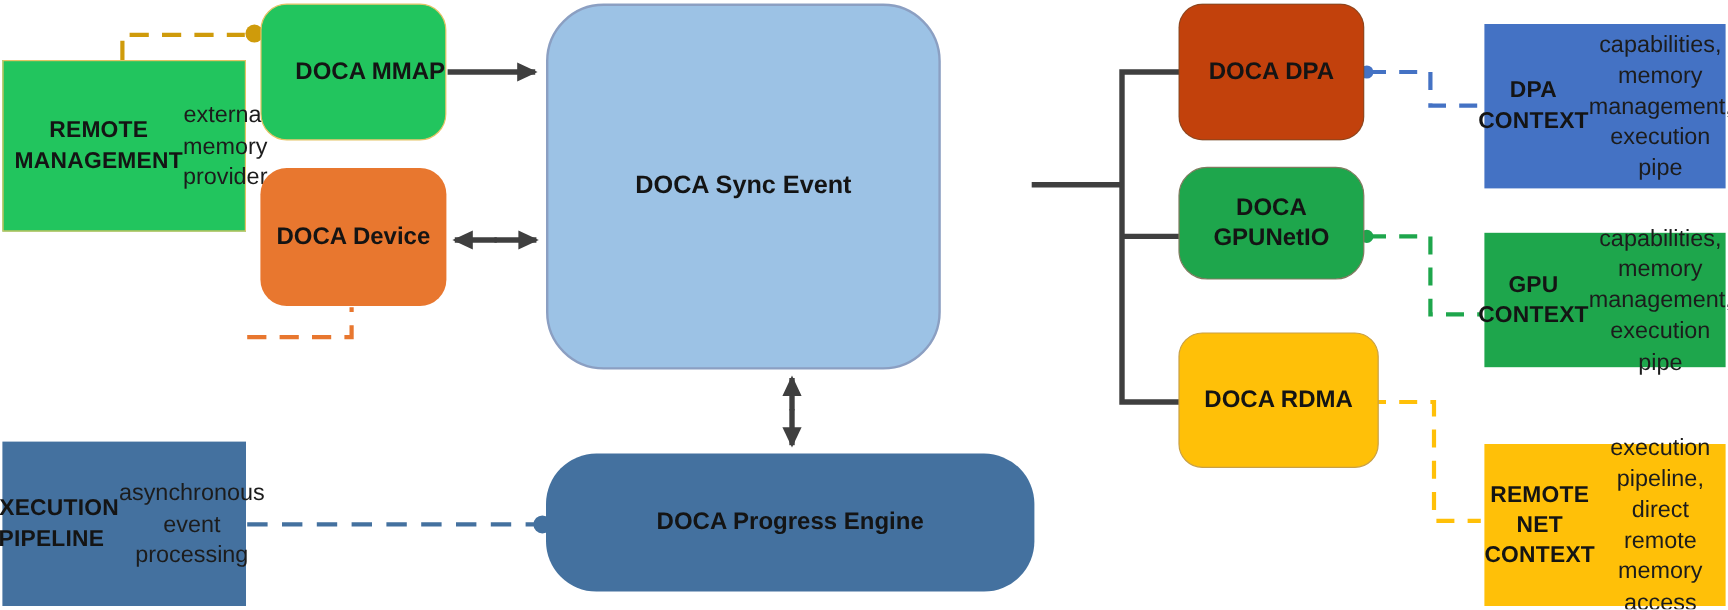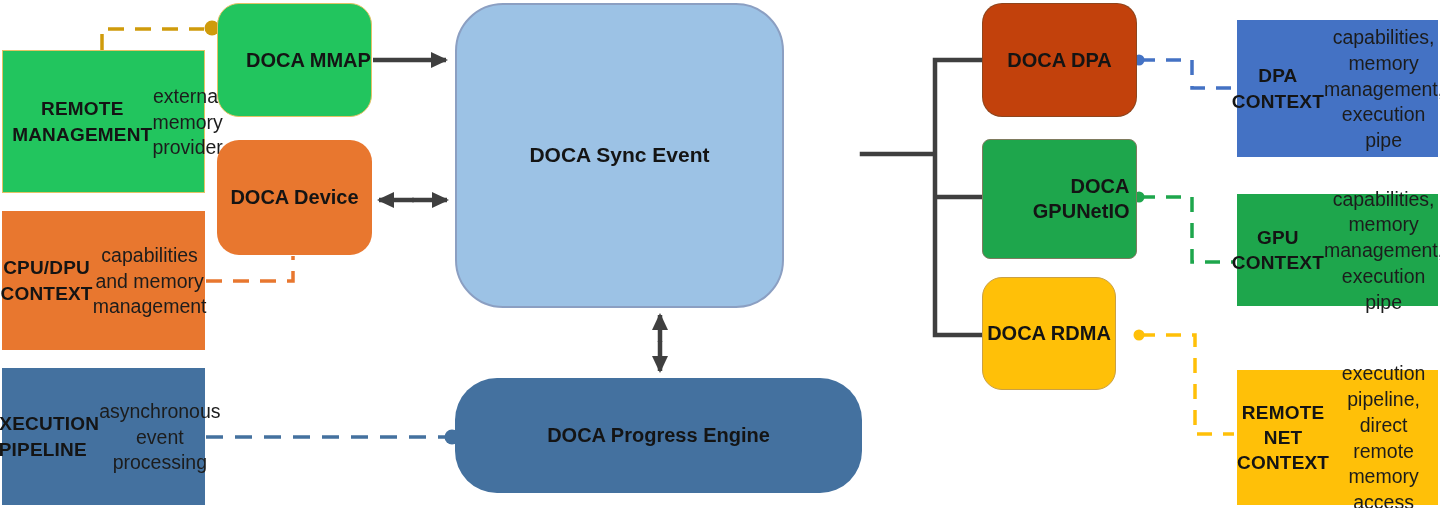--- a/index.html
+++ b/index.html
@@ -24,22 +24,22 @@
   .c-goldcard{background:#FFC008;border:none;}
   
   #memory-management{left:2px;top:50px;width:203px;height:143px;}
   #cpu-dpu-context{left:2px;top:211px;width:203px;height:139px;}
   #execution-pipeline{left:2px;top:368px;width:203px;height:137px;}
   #doca-mmap{left:217px;top:3px;width:155px;height:114px;border-radius:22px;}
   #doca-device{left:217px;top:140px;width:155px;height:115px;border-radius:22px;}
   #sync-event{left:455px;top:3px;width:329px;height:305px;border-radius:48px;font-size:21px;}
   #progress-engine{left:455px;top:378px;width:407px;height:115px;border-radius:42px;}
   #doca-dpa{left:982px;top:3px;width:155px;height:114px;border-radius:20px;}
-  #doca-gpunetio{left:982px;top:139px;width:155px;height:120px;border-radius:8px;text-align:right;}
-  #doca-rdma{left:982px;top:277px;width:134px;height:113px;border-radius:20px;}
+  #doca-gpunetio{left:982px;top:139px;width:155px;height:94px;border-radius:24px;}
+  #doca-rdma{left:982px;top:277px;width:167px;height:113px;border-radius:20px;}
   #dpa-context{left:1237px;top:20px;width:201px;height:137px;}
   #gpu-context{left:1237px;top:194px;width:201px;height:112px;}
   #remote-net-context{left:1237px;top:370px;width:201px;height:135px;}
 </style>
 </head>
 <body>
 
 <div id="stage">
 
   <svg id="wires" width="1440" height="508" viewBox="0 0 1440 508">
@@ -75,24 +75,20 @@
 
     <path d="M1140,335 H1195 V434 H1234" fill="none" stroke="#FFC008" stroke-width="3.5" stroke-dasharray="15 11"></path>
     <circle cx="1139" cy="335" r="5.5" fill="#FFC008"></circle>
   </svg>
 
   <div class="node card c-paleyellow" id="memory-management">
     <div class="title">REMOTE MANAGEMENT</div>
     <div class="body">external memory provider</div>
   </div>
 
-  <div class="node card c-orange" id="cpu-dpu-context">
-    <div class="title">CPU/DPU CONTEXT</div>
-    <div class="body">capabilities and memory management</div>
-  </div>
 
   <div class="node card c-steel" id="execution-pipeline">
     <div class="title">EXECUTION PIPELINE</div>
     <div class="body">asynchronous event processing</div>
   </div>
 
   <div class="node chip c-paleyellow" id="doca-mmap">
     <div class="lbl">DOCA MMAP</div>
   </div>
 

